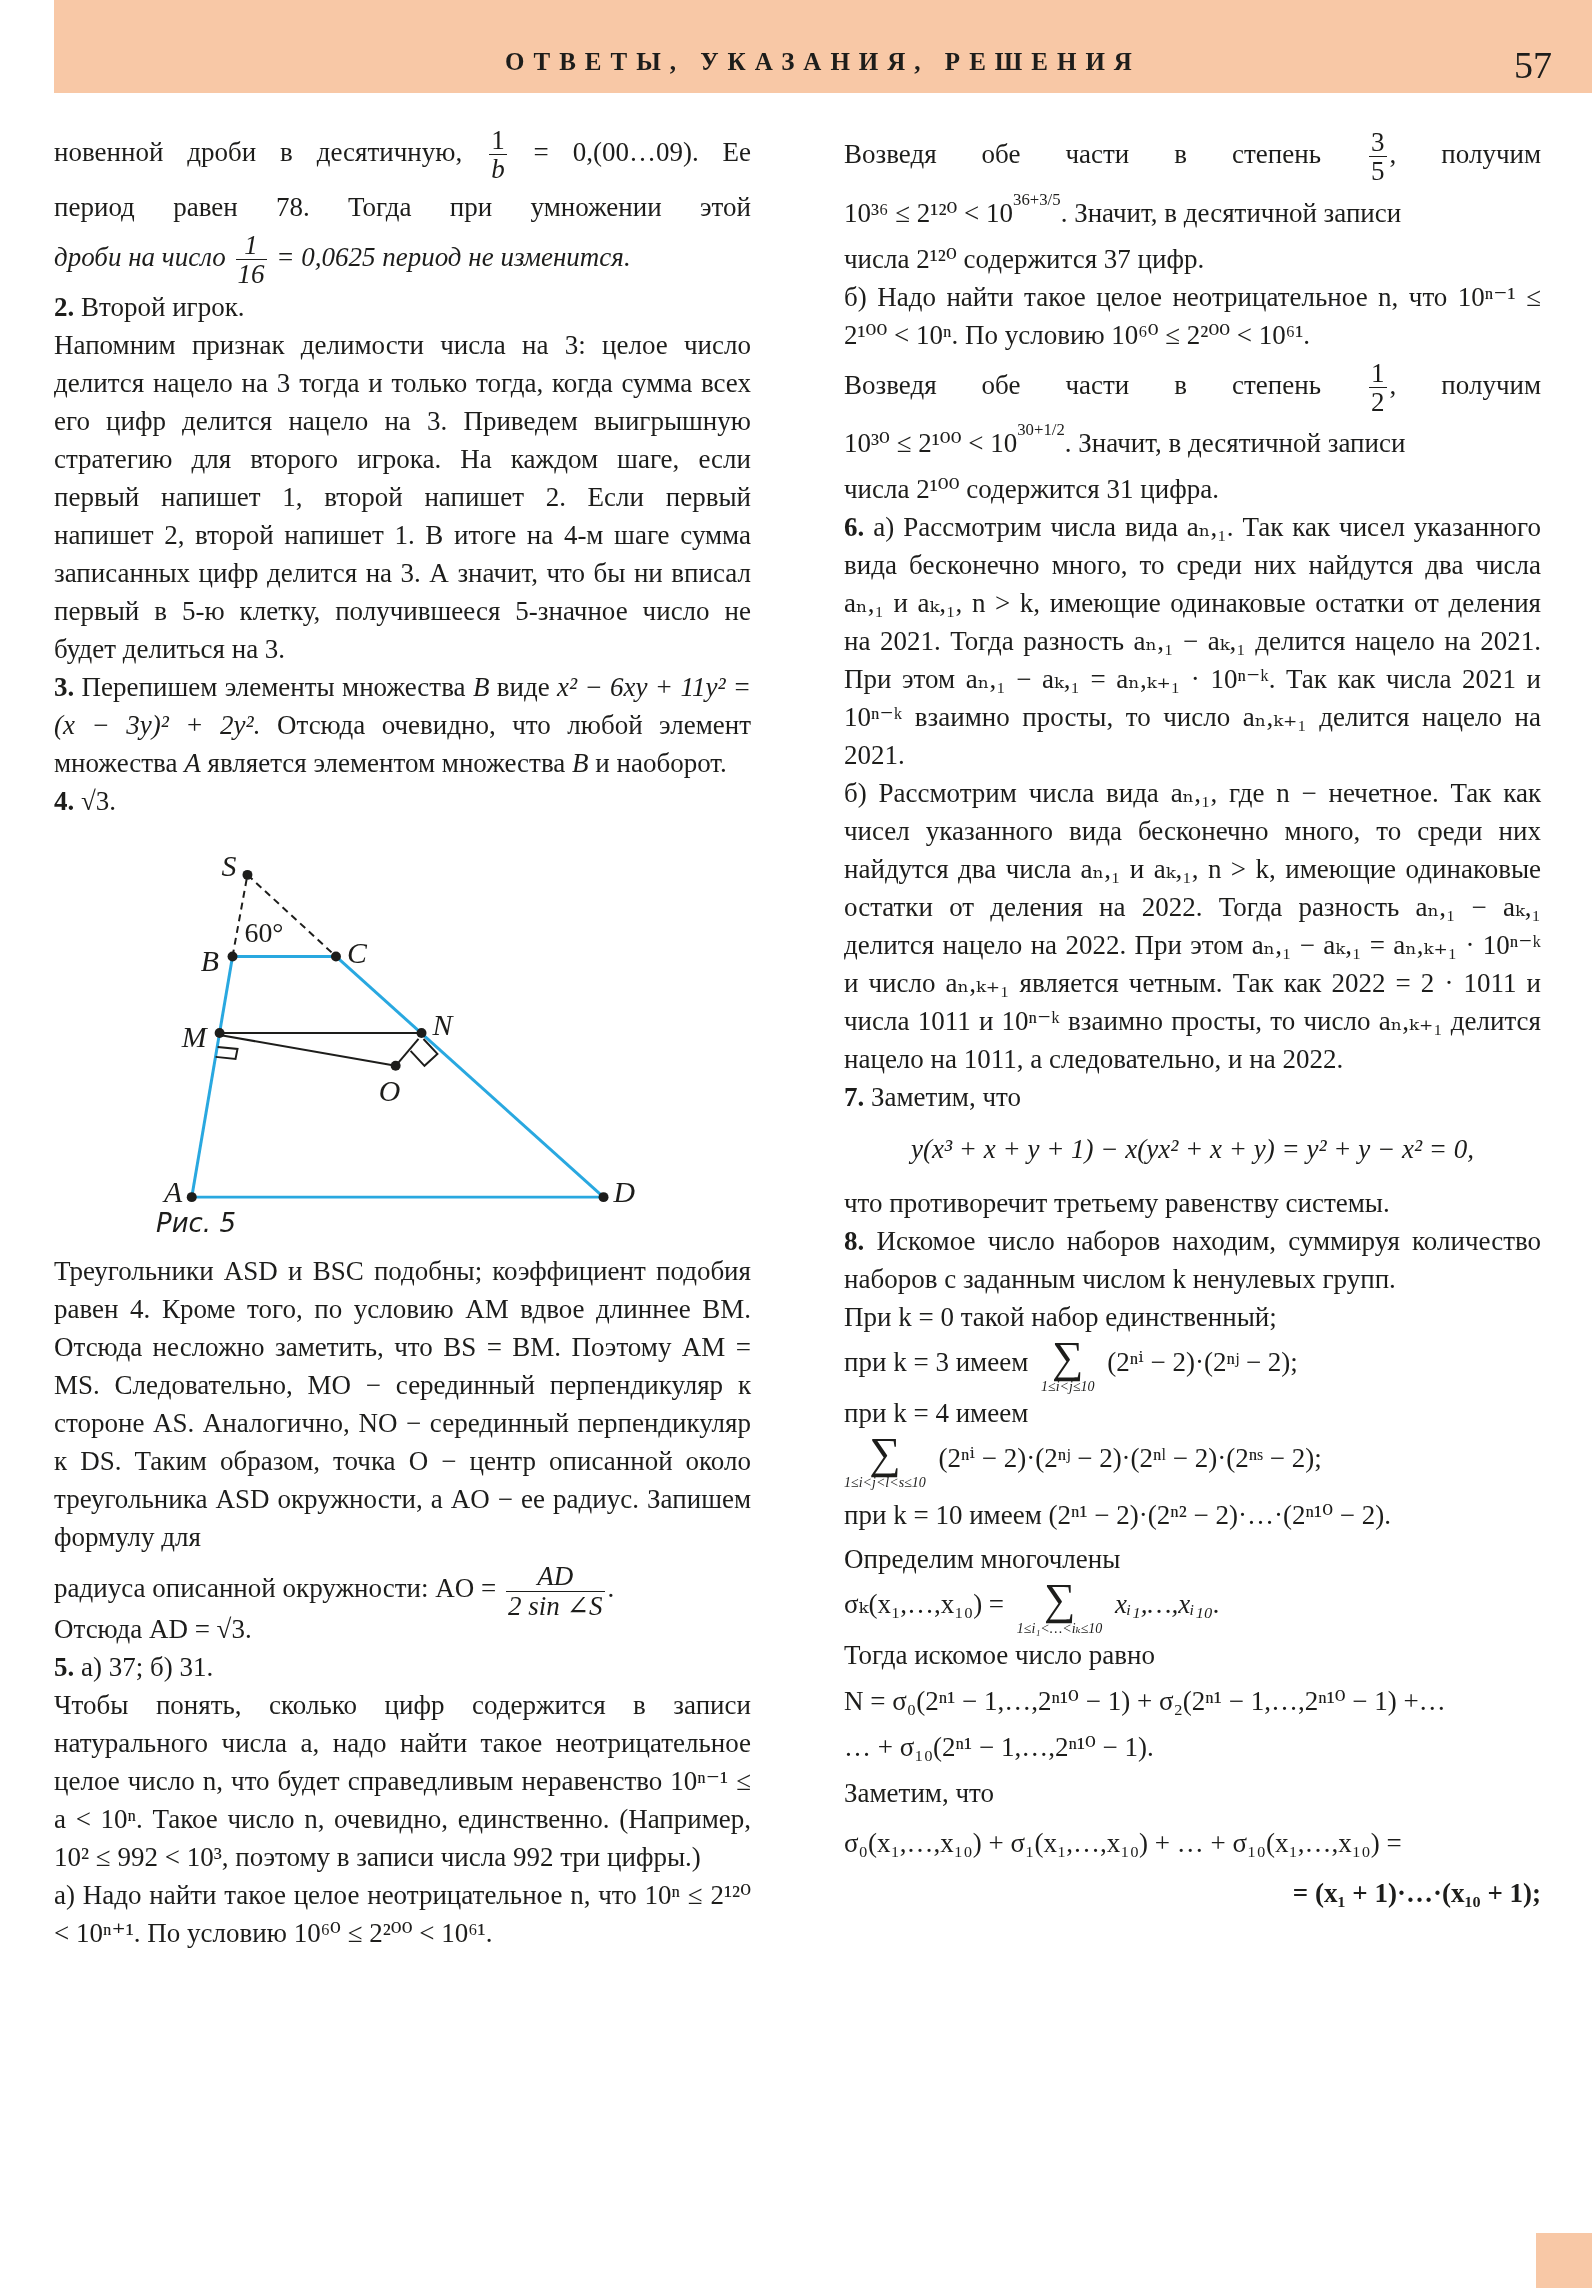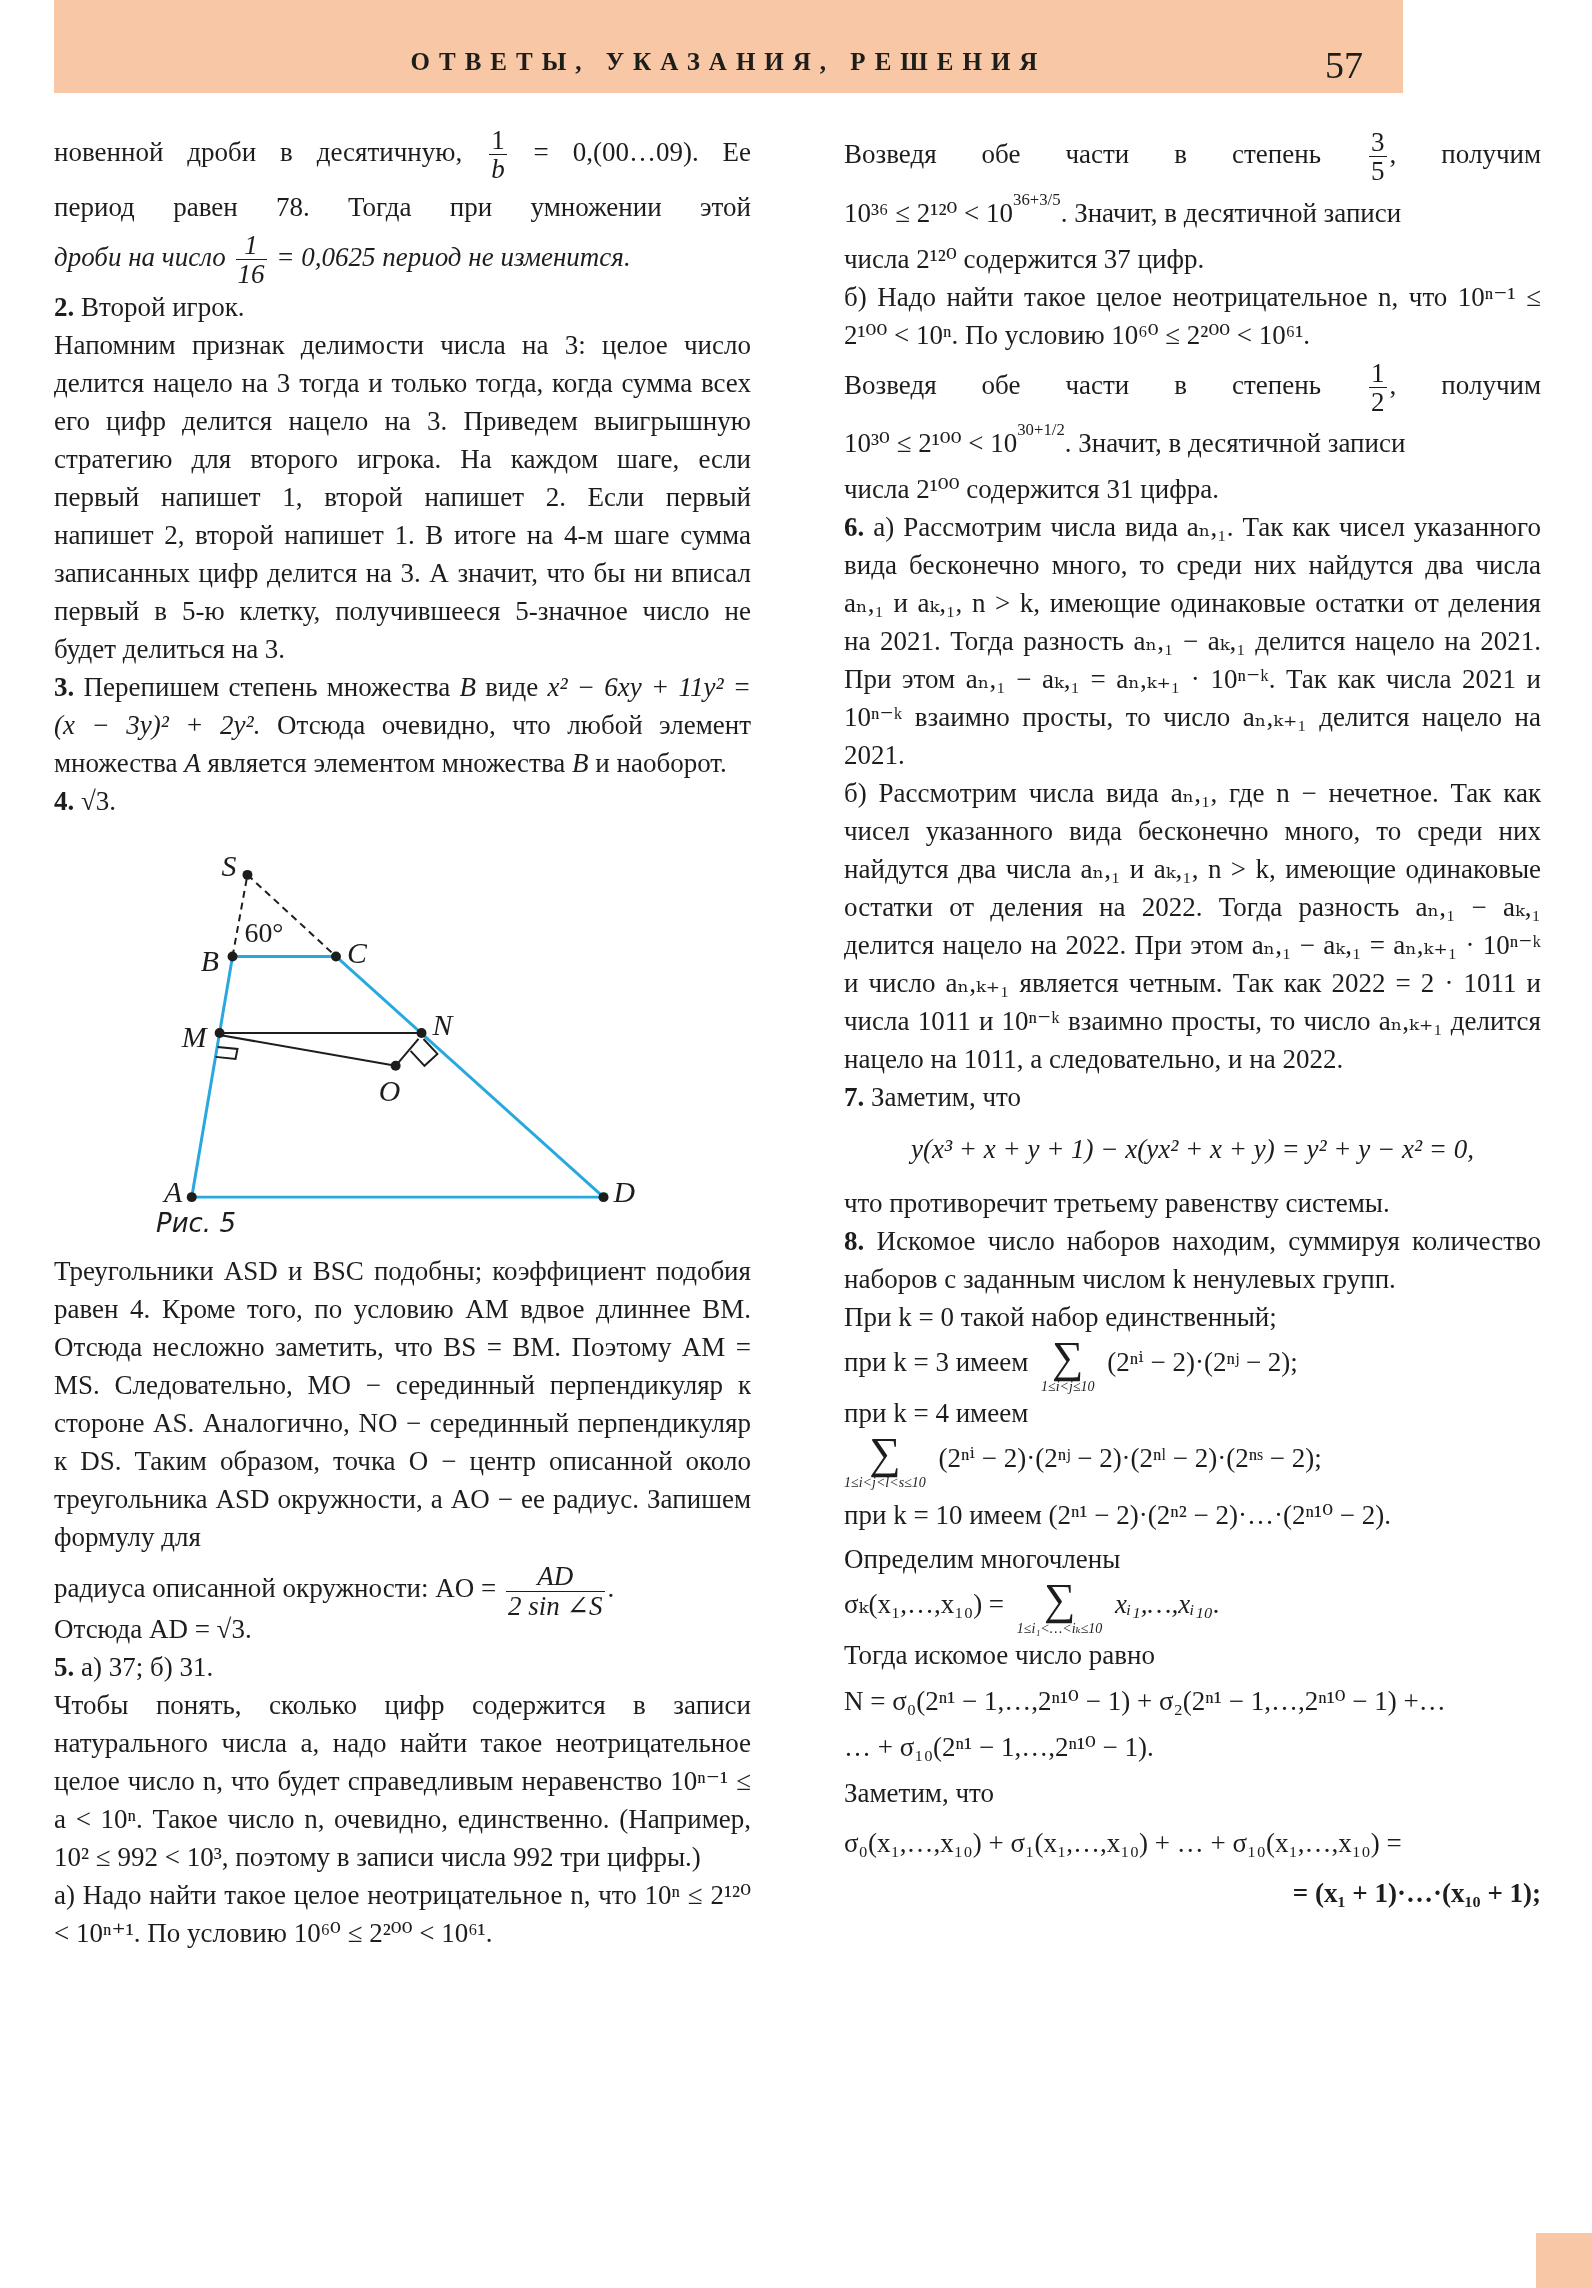--- a/index.html
+++ b/index.html
@@ -1,18 +1,18 @@
 <!DOCTYPE html>
 <html><head>
 <meta charset="utf-8">
 <style>
   html,body{margin:0;padding:0;}
   body{width:1592px;height:2289px;background:#fff;position:relative;overflow:hidden;
        font-family:"Liberation Serif","DejaVu Serif",serif;color:#1d1d1b;}
-  .header{position:absolute;left:54px;top:0;width:1349px;height:93px;background:#f8c8a6;}
+  .header{position:absolute;left:54px;top:0;width:1538px;height:93px;background:#f8c8a6;}
   .header-title{position:absolute;left:0;right:0;top:48px;text-align:center;font-weight:bold;
        font-size:25px;letter-spacing:9px;padding-left:0;}
   .page-num{position:absolute;right:40px;top:46px;font-size:38px;line-height:1;}
   .corner-tab{position:absolute;left:1536px;top:2233px;width:56px;height:56px;background:#f8c8a6;}
   .col{position:absolute;top:123px;width:697px;font-size:27px;line-height:38px;}
   .col.left{left:54px;}
   .col.right{left:844px;}
   .p{margin:0;text-align:justify;}
   .p.j{text-align-last:justify;}
   b.num{font-weight:bold;}
@@ -46,21 +46,21 @@
   <p class="p j" style="margin-top:4px;">период равен 78. Тогда при умножении этой</p>
   <p class="p" style="line-height:62px;margin-top:0;font-style:italic;">
     <span>дроби на число</span>
     <span class="frac"><span class="top">1</span><span>16</span></span>
     <span>= 0,0625 период не изменится.</span>
   </p>
   <p class="p"><b class="num">2.</b> <span>Второй игрок.</span></p>
   <p class="p">Напомним признак делимости числа на 3: целое число делится нацело на 3 тогда и только тогда, когда сумма всех его цифр делится нацело на 3. Приведем выигрышную стратегию для второго игрока. На каждом шаге, если первый напишет 1, второй напишет 2. Если первый напишет 2, второй напишет 1. В итоге на 4-м шаге сумма записанных цифр делится на 3. А значит, что бы ни вписал первый в 5-ю клетку, получившееся 5-значное число не будет делиться на 3.</p>
   <p class="p">
     <b class="num">3.</b>
-    <span>Перепишем степень множества</span>
+    <span>Перепишем элементы множества</span>
     <i>B</i>
     <span>виде</span>
     <i>x² − 6xy + 11y² = (x − 3y)² + 2y².</i>
     <span>Отсюда очевидно, что любой элемент множества</span>
     <i>A</i>
     <span>является элементом множества</span>
     <i>B</i>
     <span>и наоборот.</span>
   </p>
   <p class="p"><b class="num">4.</b> <span>√3.</span></p>

